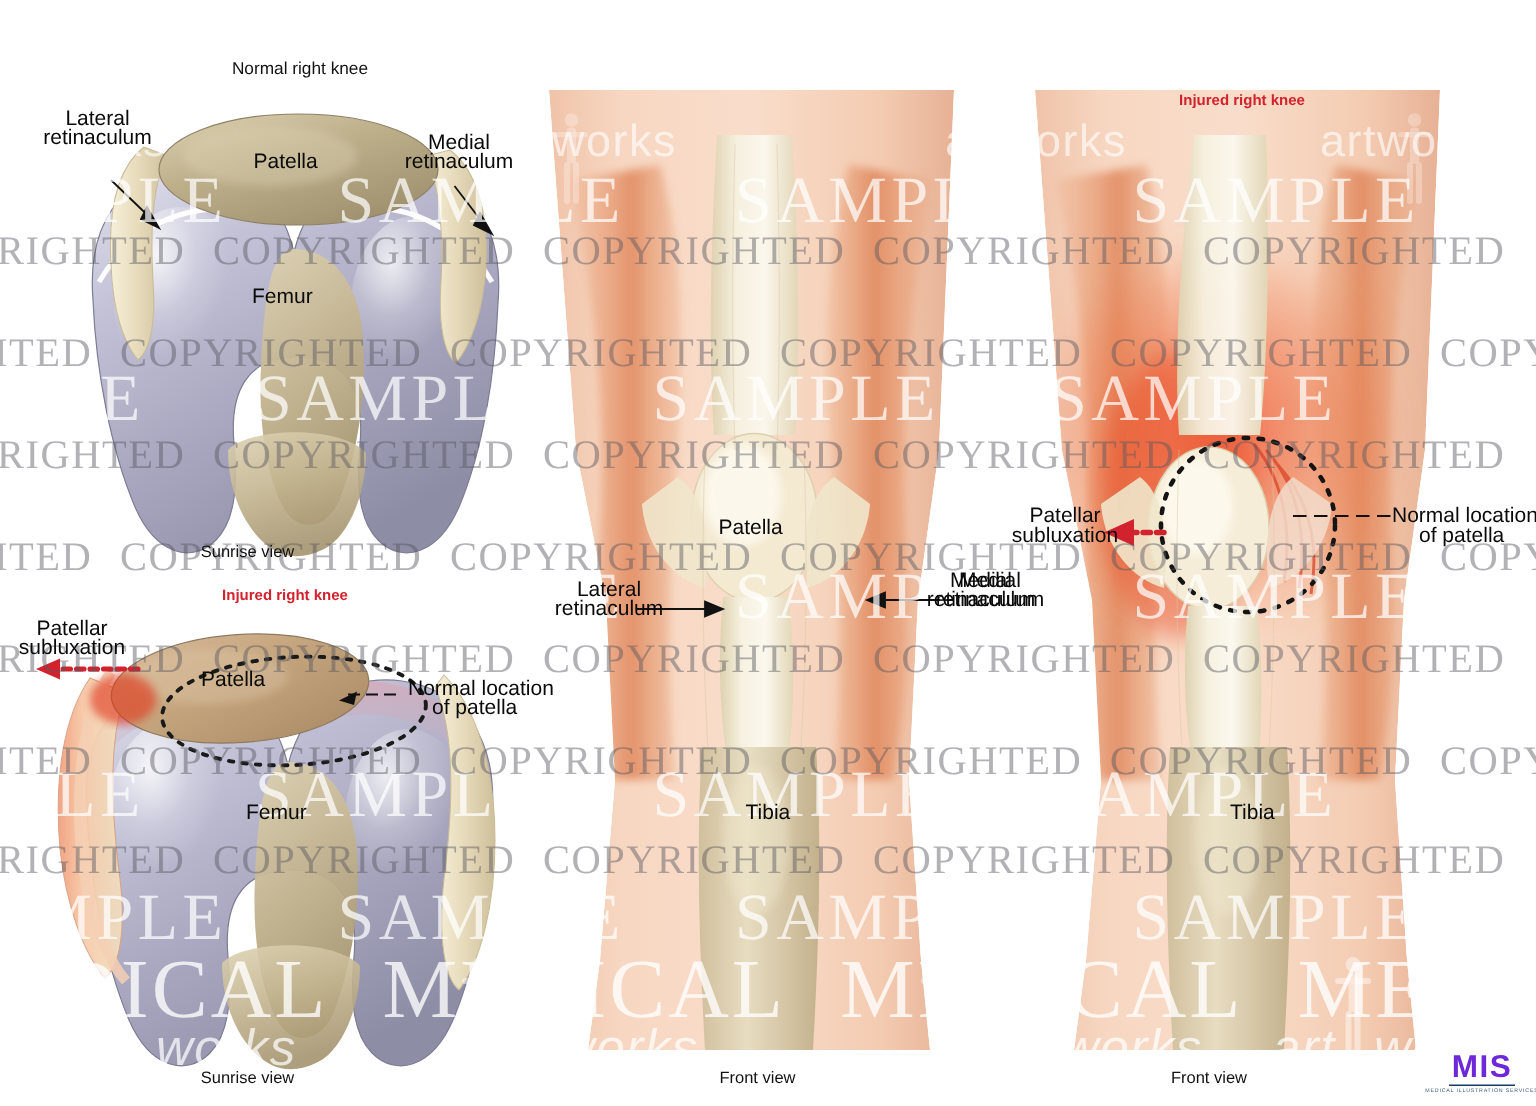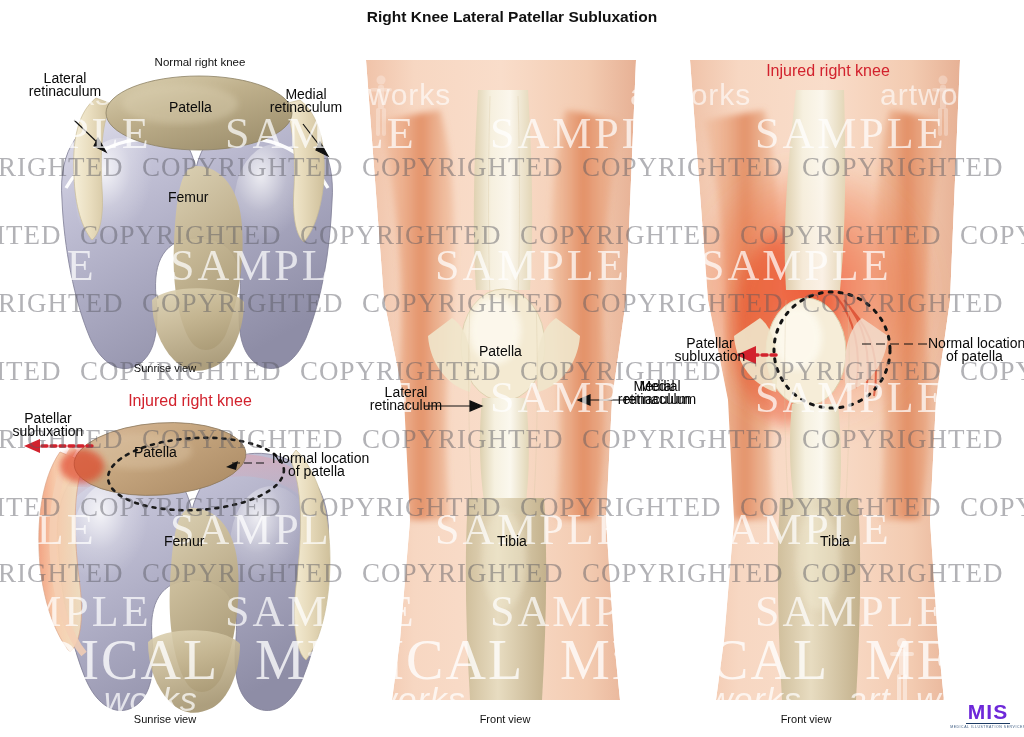--- a/index.html
+++ b/index.html
@@ -5,21 +5,21 @@
   html,body{margin:0;padding:0;background:#fff;}
   body{width:1024px;height:737px;overflow:hidden;
        font-family:"Liberation Sans",sans-serif;color:#111;}
   #stage{position:relative;width:1024px;height:737px;background:#fff;overflow:hidden;}
 
   
   .title-wrap{position:absolute;top:6px;left:0;width:1024px;text-align:center;z-index:60;}
   .t-injury{font-size:17px;font-weight:bold;color:#d2222d;letter-spacing:.6px;line-height:20px;}
   .t-sub{font-size:15.5px;font-weight:bold;color:#111;line-height:19px;margin-top:1px;}
 
-  .panel-head{position:absolute;font-size:16px;font-weight:normal;color:#d2222d;
+  .panel-head{position:absolute;font-size:10px;font-weight:bold;color:#d2222d;
               text-align:center;z-index:55;white-space:nowrap;}
   .panel-head.black{color:#111;font-weight:normal;font-size:11.5px;}
 
   .caption{position:absolute;font-size:11px;color:#111;text-align:center;z-index:55;white-space:nowrap;}
 
   
   .lbl{position:absolute;font-size:14px;color:#0a0a0a;z-index:56;line-height:13px;white-space:nowrap;}
   .lbl.c{text-align:center;}
 
   
@@ -445,24 +445,23 @@
     <div class="row" style="left:960px;  top:492px;">COPYRIGHTED</div>
 
     <div class="row" style="left:-78px;  top:558px;">COPYRIGHTED</div>
     <div class="row" style="left:142px;  top:558px;">COPYRIGHTED</div>
     <div class="row" style="left:362px;  top:558px;">COPYRIGHTED</div>
     <div class="row" style="left:582px;  top:558px;">COPYRIGHTED</div>
     <div class="row" style="left:802px;  top:558px;">COPYRIGHTED</div>
   </div>
 
   <div class="title-wrap">
-    <div class="t-sub">Right Knee Lateral Patellar Subluxation</div>
-  </div>
-
-  <div class="panel-head black" style="left:70px; top:56px; width:260px;">Normal right knee</div>
+  </div>
+
+  <div class="panel-head black" style="left:70px; top:40px; width:260px;">Normal right knee</div>
   <div class="panel-head" style="left:60px; top:392px; width:260px;">Injured right knee</div>
   <div class="panel-head" style="left:718px; top:62px; width:220px;">Injured right knee</div>
 
   <div class="lbl c" style="left:20px; top:72px; width:90px;">
     <span>Lateral</span><br>
     <span>retinaculum</span>
   </div>
   <div class="lbl" style="left:169px; top:101px;">Patella</div>
   <div class="lbl c" style="left:258px; top:88px; width:96px;">
     <span>Medial</span><br>

